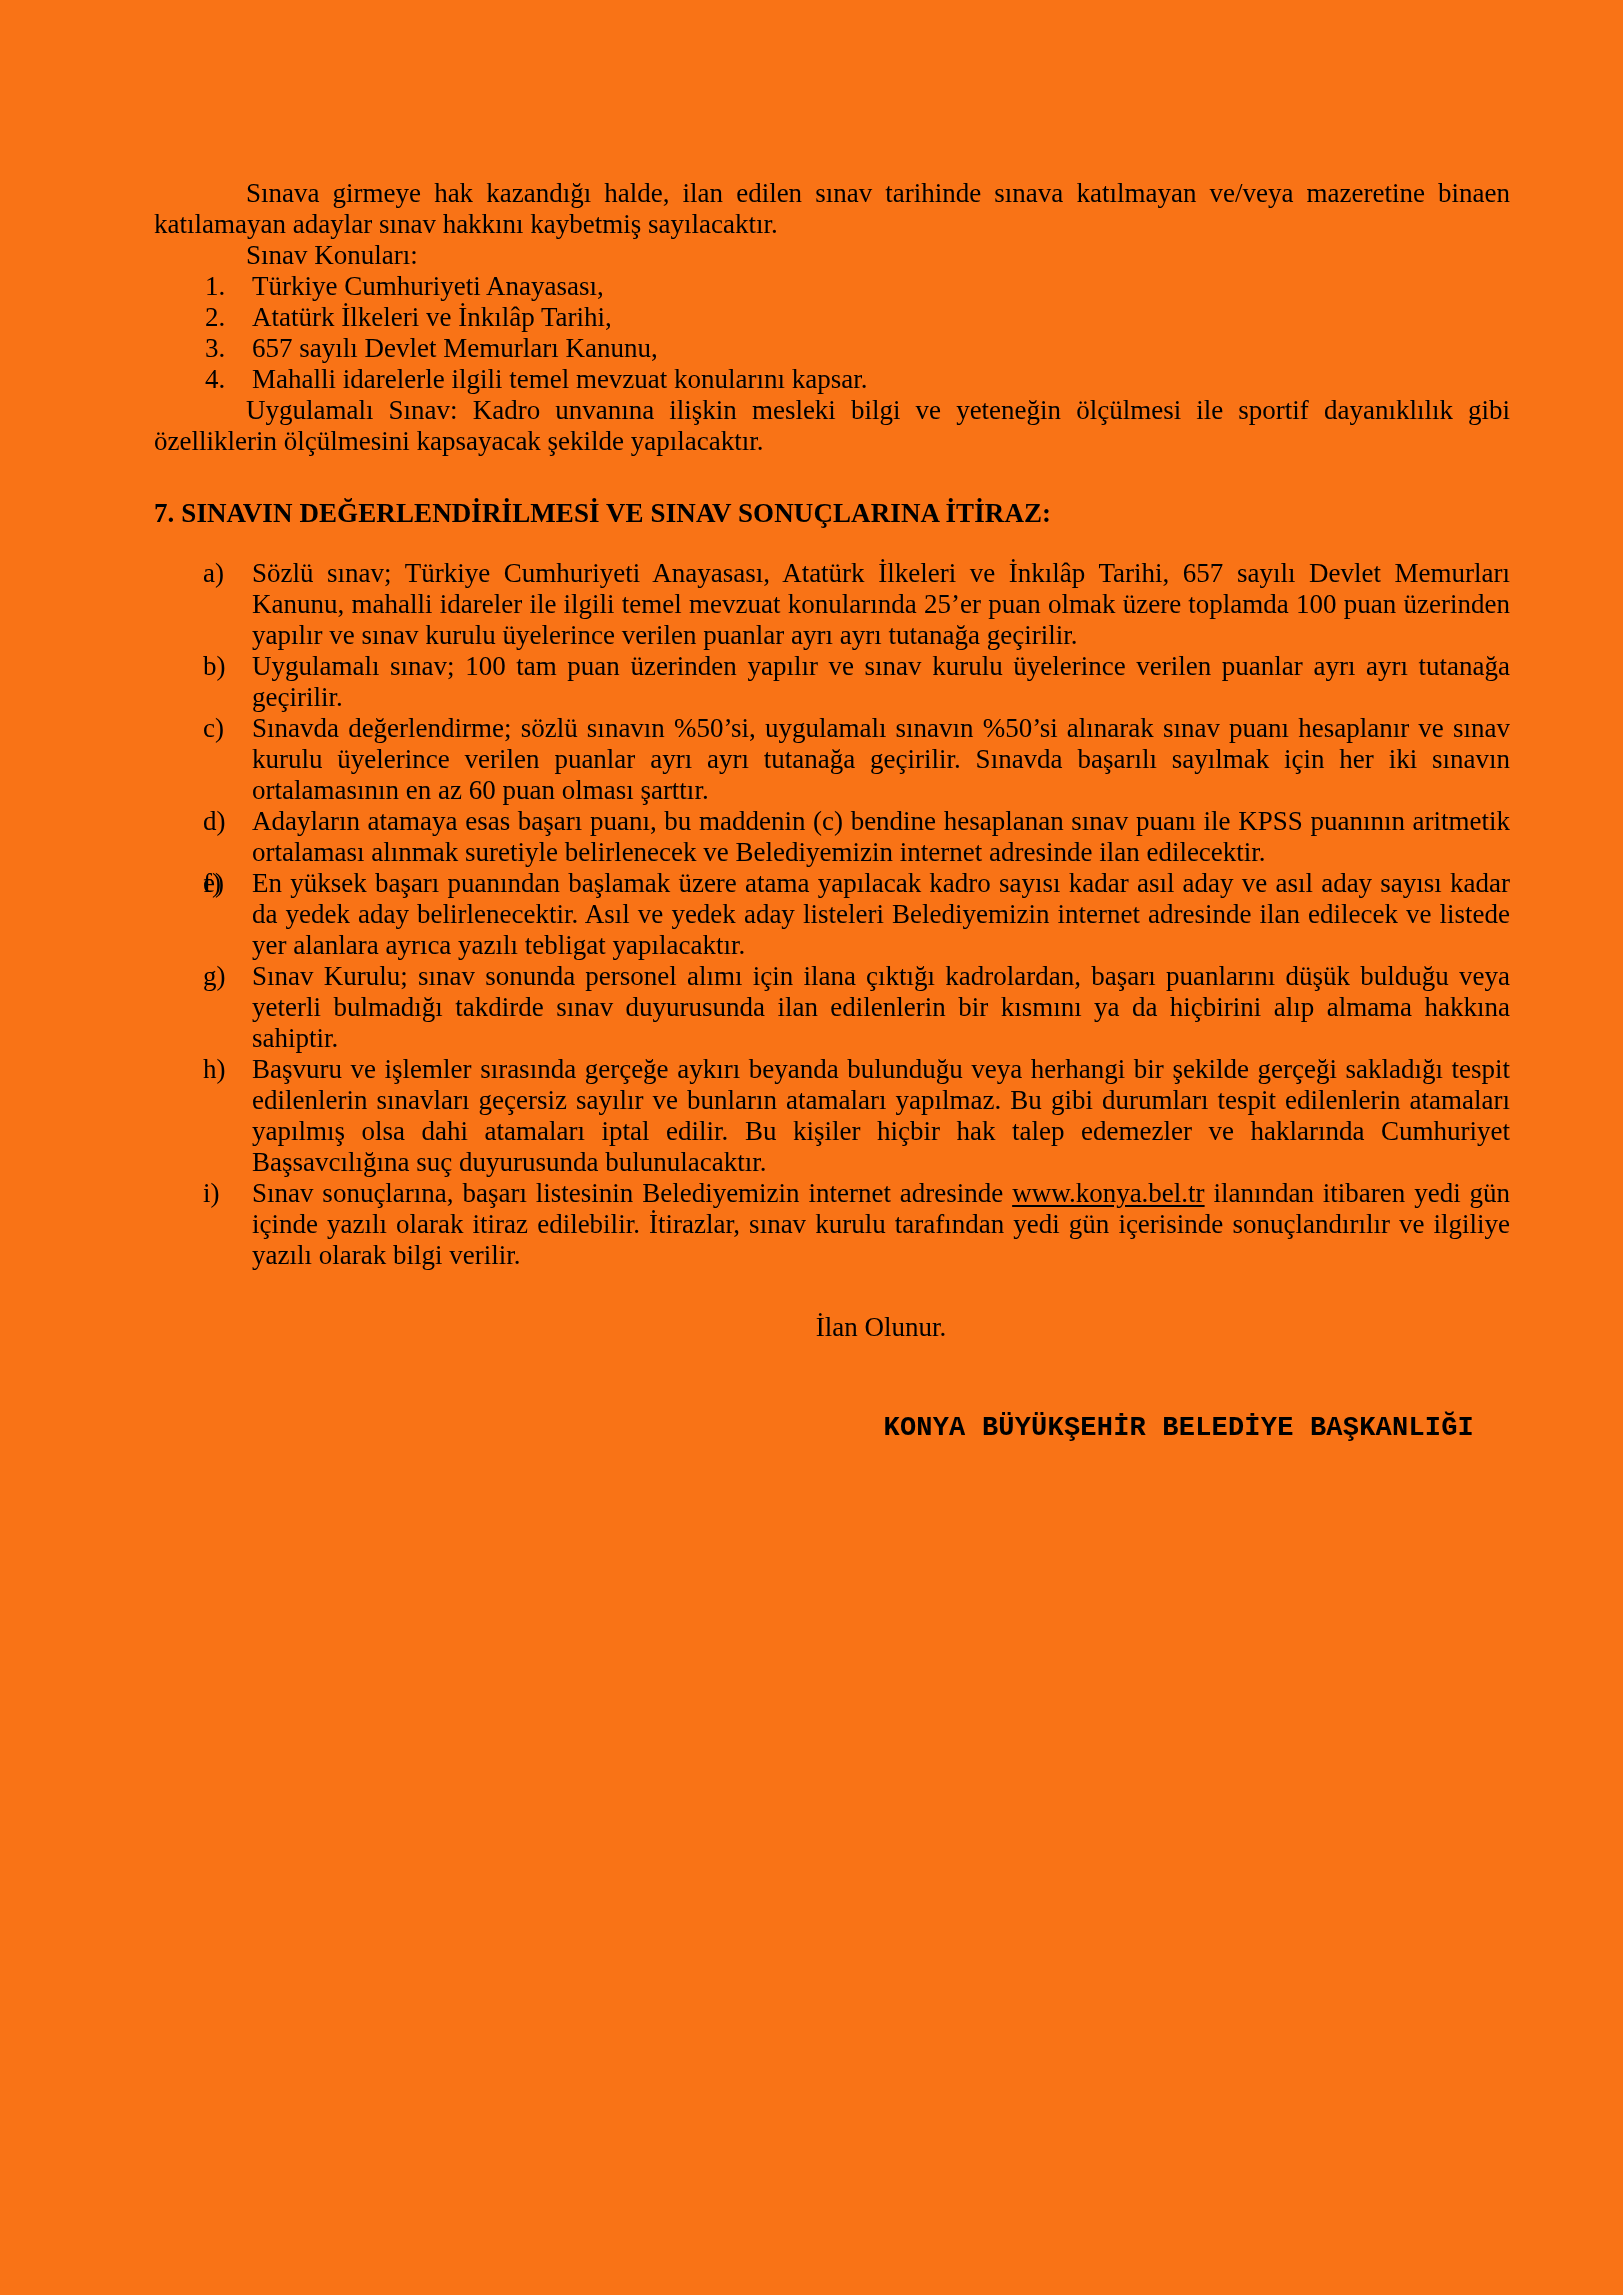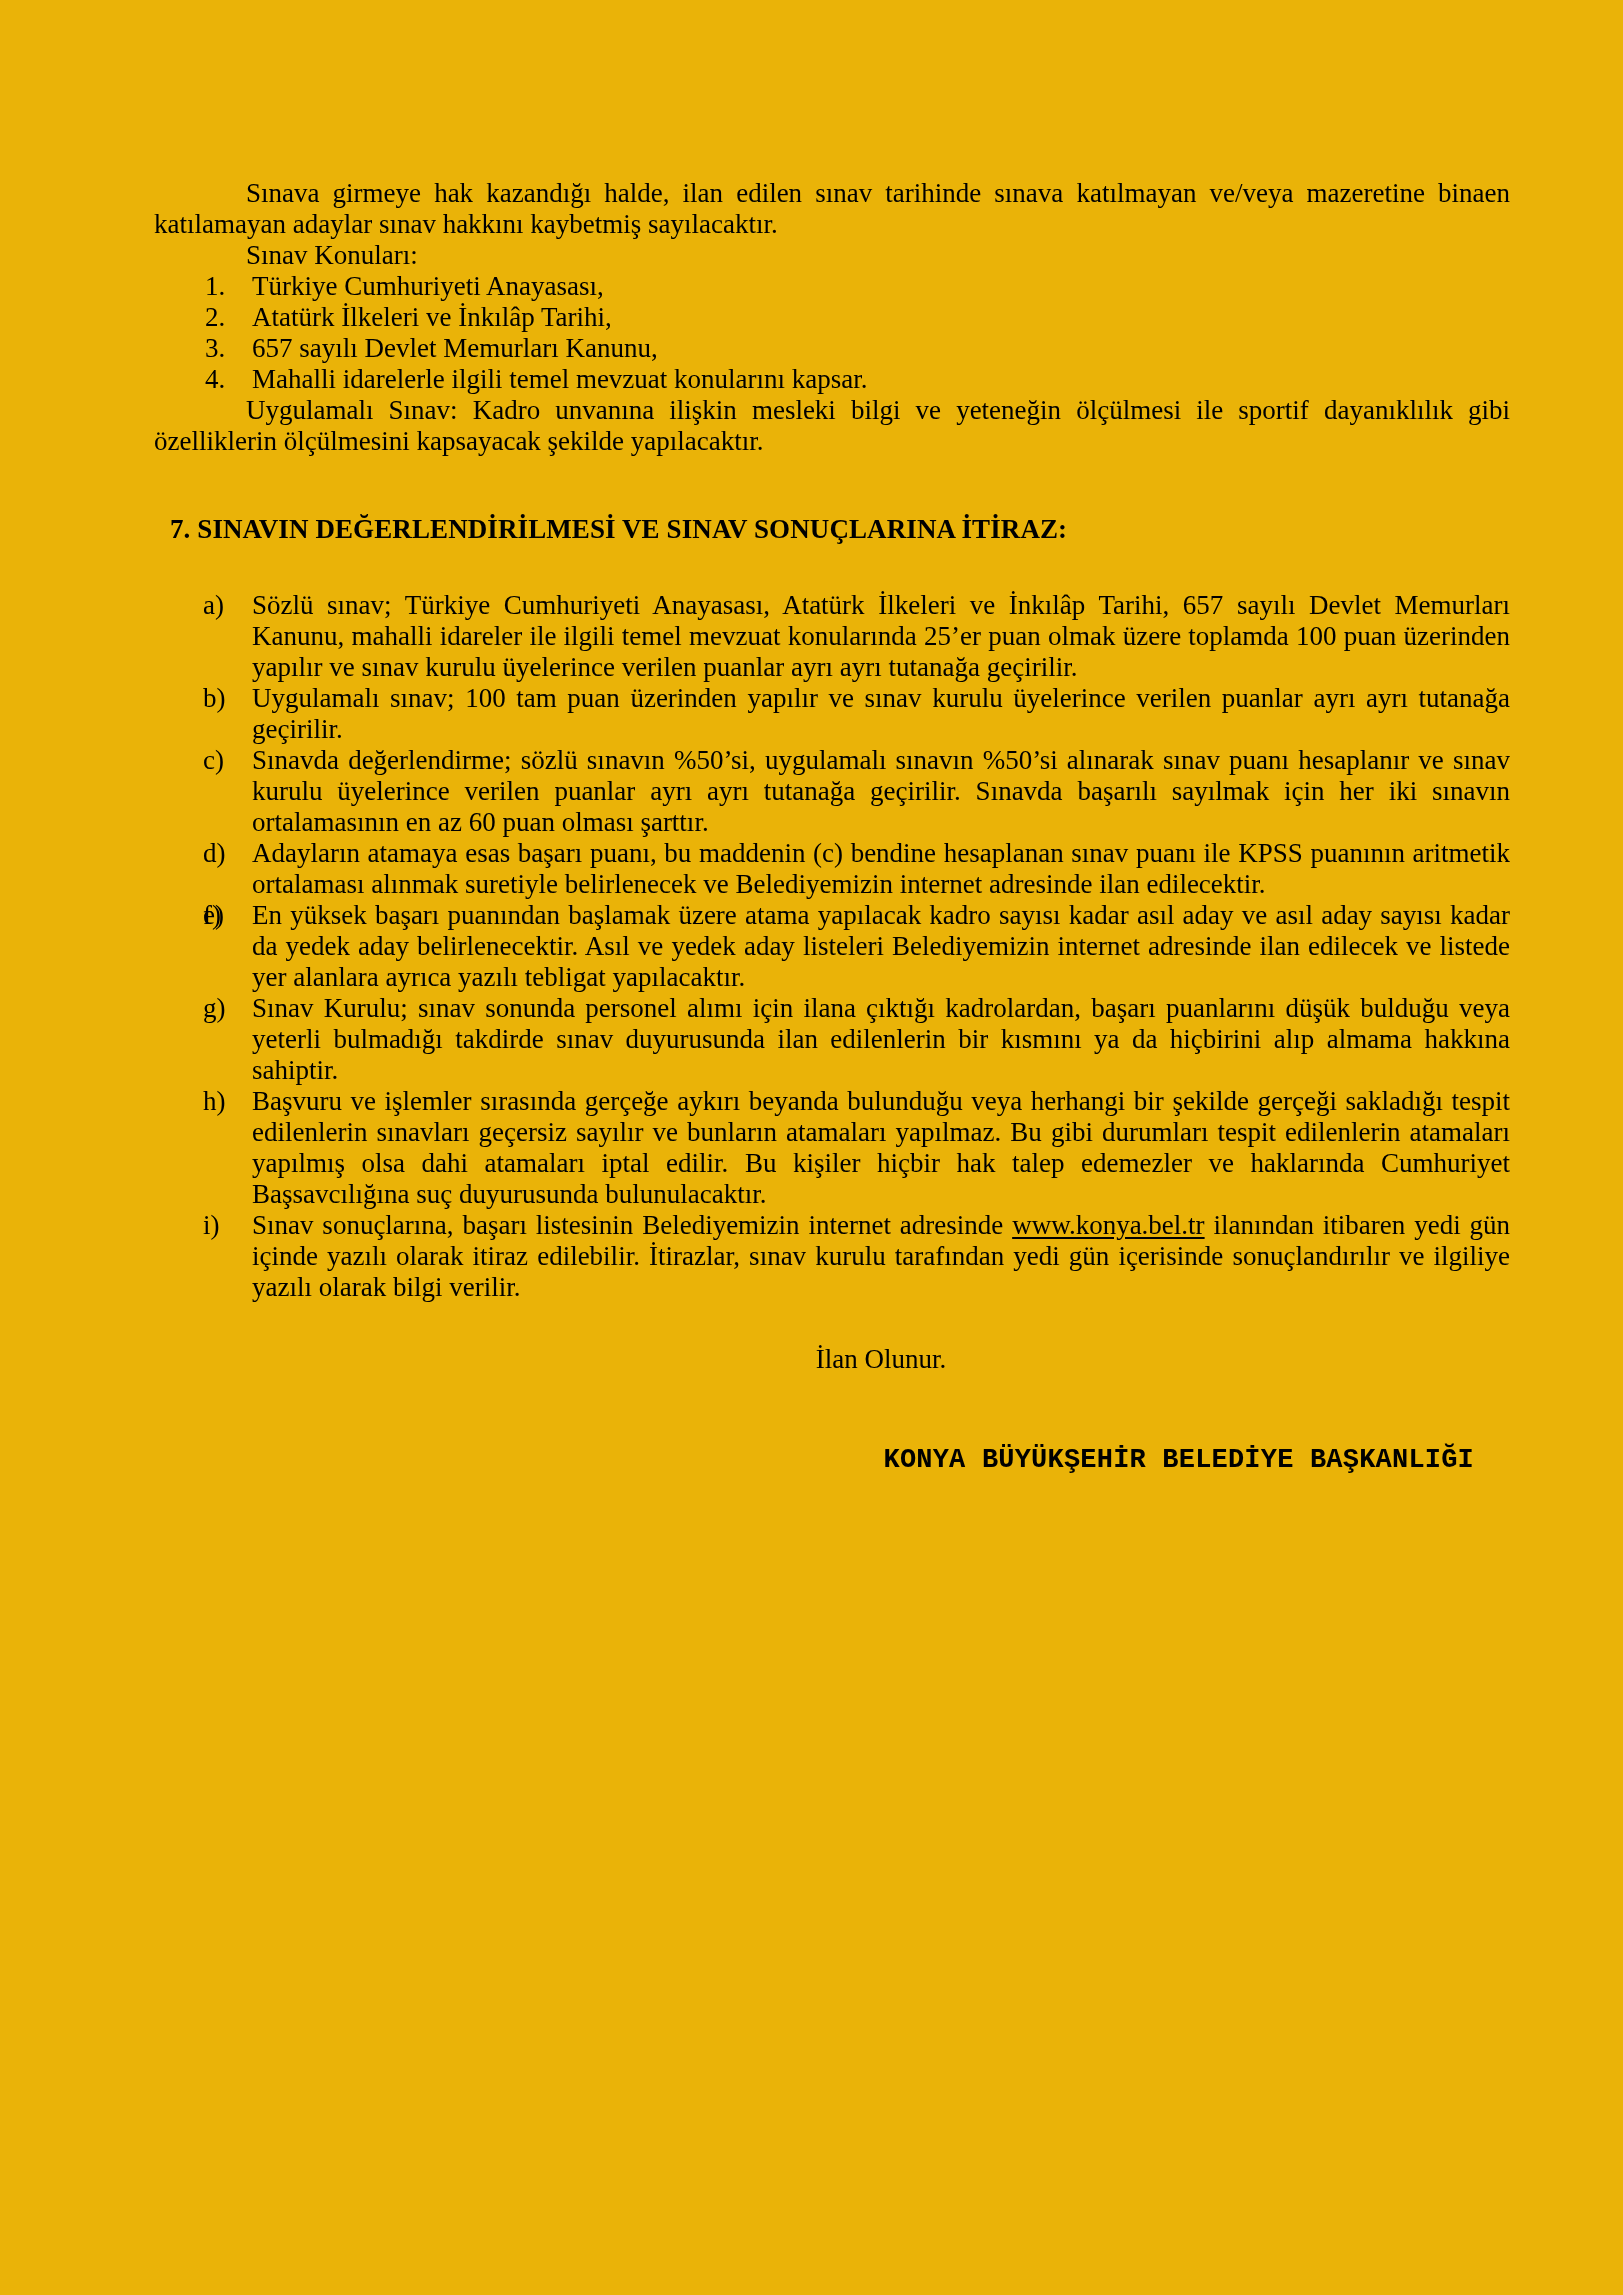--- a/index.html
+++ b/index.html
@@ -5,21 +5,21 @@
 <style>
   html, body {
     margin: 0;
     padding: 0;
     background: #ffffff;
   }
   .page {
     position: relative;
     width: 1623px;
     height: 2295px;
-    background: #eab308;
+    background: #f97316;
     margin: 0 auto;
     overflow: hidden;
     font-family: "Liberation Serif", "DejaVu Serif", serif;
     color: #000000;
     box-sizing: border-box;
   }
   .content {
     position: absolute;
     left: 154px;
     top: 178px;
@@ -79,21 +79,21 @@
     left: 49px;
     width: 39px;
     text-align: left;
   }
   ol.alpha-list > li:last-child {
     text-align: justify;
   }
 
   
   h2.section-heading {
-    margin: 16px;
+    margin: 0;
     font-size: 27px;
     line-height: 31px;
     font-weight: bold;
     text-align: left;
     letter-spacing: 0.1px;
   }
   .gap-md { height: 29px; }
   .gap-lg { height: 41px; }
 
   

